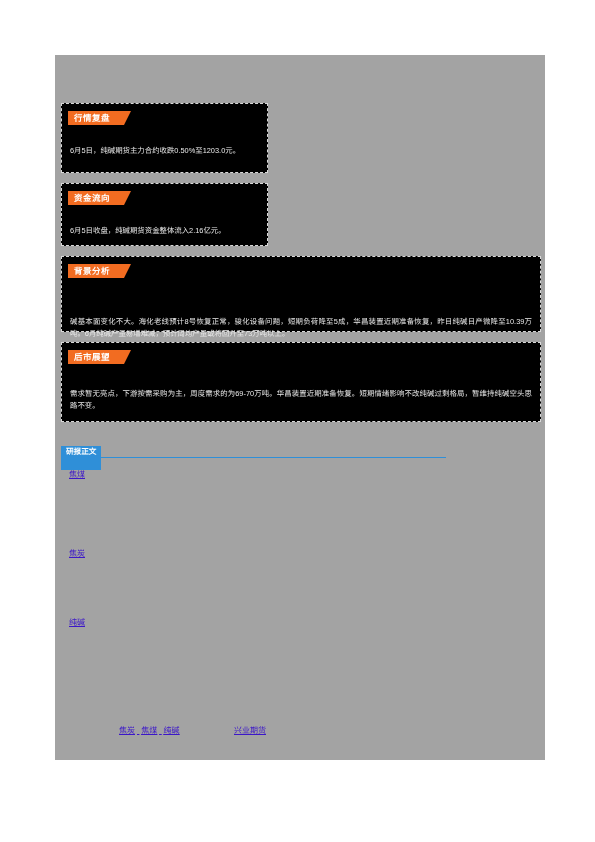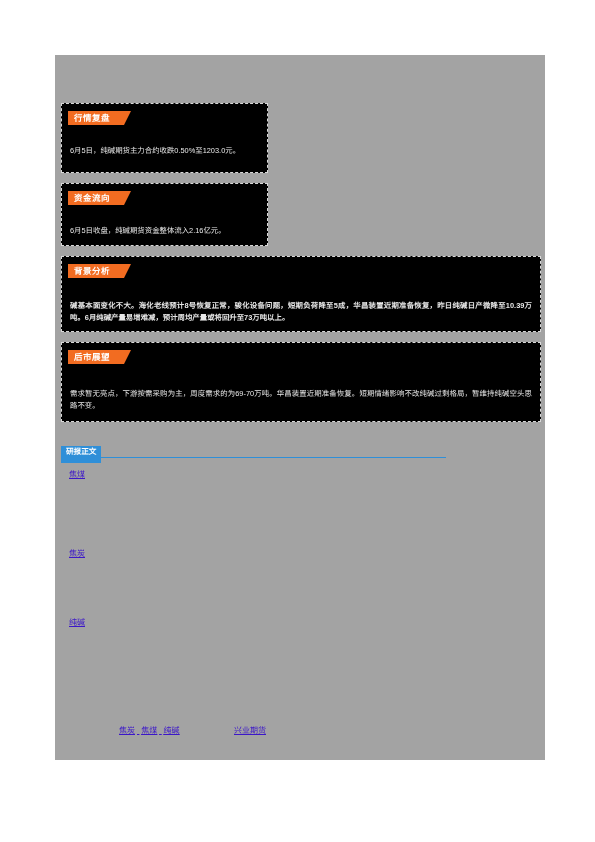--- a/index.html
+++ b/index.html
@@ -88,21 +88,21 @@
     position: absolute;
     left: 6px;
     top: 391px;
     width: 440px;
     height: 14px;
   }
   #report-head .tab {
     position: absolute;
     left: 0;
     top: 0;
-    height: 17px;
+    height: 24px;
     line-height: 11px;
     padding: 0 5px;
     background: #2f8fd8;
     color: #ffffff;
     font-size: 7.6px;
     font-weight: bold;
     white-space: nowrap;
   }
   #report-head .rule {
     position: absolute;
@@ -156,21 +156,21 @@
       <div class="section-body" style="margin-top:20px;">6月5日，纯碱期货主力合约收跌0.50%至1203.0元。</div>
     </div>
 
     <div class="section-card narrow" style="left:6px; top:128px; height:63px;">
       <div class="ribbon">资金流向</div>
       <div class="section-body" style="margin-top:20px;">6月5日收盘，纯碱期货资金整体流入2.16亿元。</div>
     </div>
 
     <div class="section-card wide" style="left:6px; top:201px; height:76px;">
       <div class="ribbon">背景分析</div>
-      <div class="section-body wide-body" style="margin-top:22px;font-weight:bold;">碱基本面变化不大。海化老线预计8号恢复正常，骏化设备问题，短期负荷降至5成，华昌装置近期准备恢复，昨日纯碱日产微降至10.39万吨。6月纯碱产量易增难减，预计周均产量或将回升至73万吨以上。</div>
+      <div class="section-body wide-body" style="margin-top:38px;">碱基本面变化不大。海化老线预计8号恢复正常，骏化设备问题，短期负荷降至5成，华昌装置近期准备恢复，昨日纯碱日产微降至10.39万吨。6月纯碱产量易增难减，预计周均产量或将回升至73万吨以上。</div>
     </div>
 
     <div class="section-card wide" style="left:6px; top:287px; height:80px;">
       <div class="ribbon">后市展望</div>
       <div class="section-body wide-body" style="margin-top:24px;">需求暂无亮点，下游按需采购为主，周度需求的为69-70万吨。华昌装置近期准备恢复。短期情绪影响不改纯碱过剩格局，暂维持纯碱空头思路不变。</div>
     </div>
 
     <div id="report-head">
       <div class="tab">研报正文</div>
       <div class="rule"></div>

